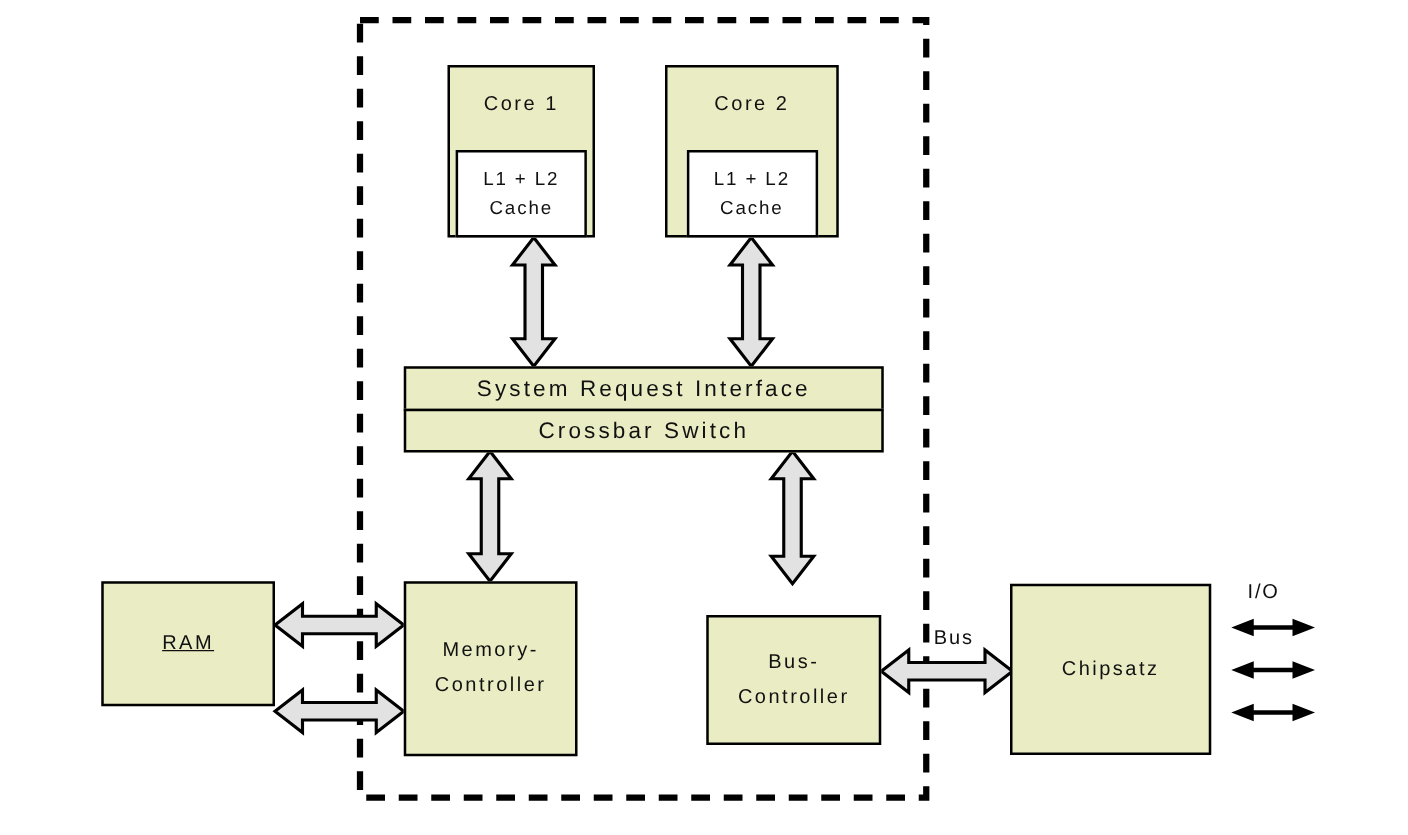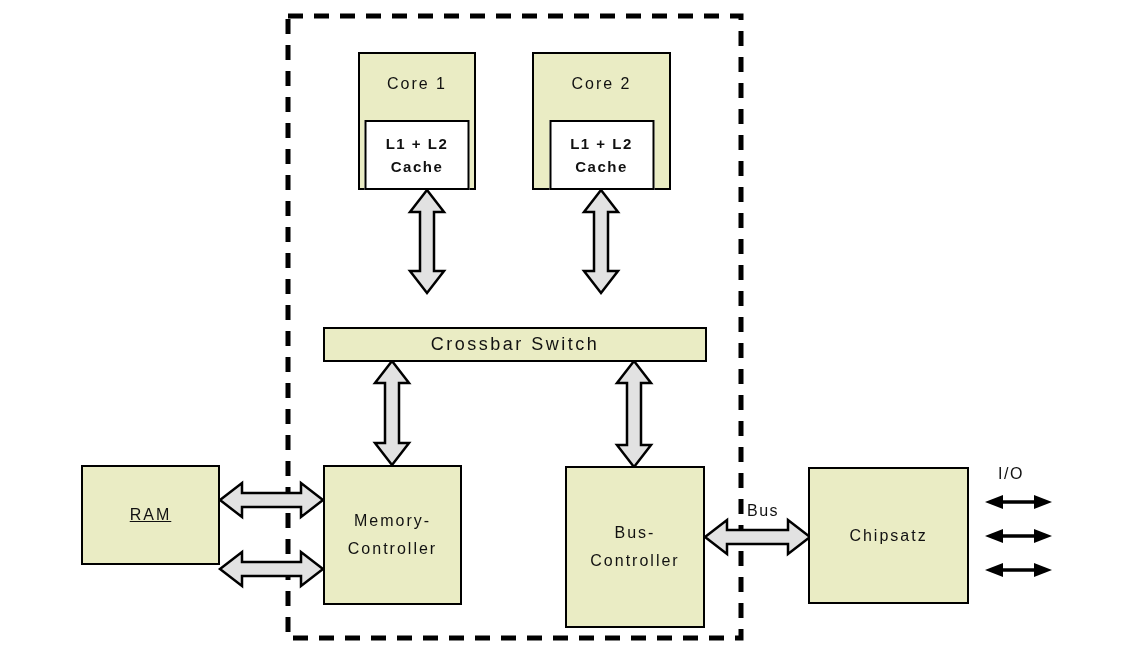--- a/index.html
+++ b/index.html
@@ -85,21 +85,20 @@
     height: 70px;
     background: #ffffff;
     border: 2px solid var(--line-color, #000);
     display: flex;
     flex-direction: column;
     align-items: center;
     justify-content: center;
     font-size: 15px;
     letter-spacing: 1.5px;
     line-height: 23px;
-    font-weight: bold;
   }
   .float-label {
     position: absolute;
     font-size: 16px;
     letter-spacing: 1.5px;
     white-space: nowrap;
     color: var(--text-color, #111111);
   }
 </style>
 </head>
@@ -148,35 +147,38 @@
   </div>
 
   <div class="box" style="left:532px; top:52px; width:139px; height:138px;">
     <div class="core-label">Core 2</div>
     <div class="cache-box">
       <div>L1 + L2</div>
       <div>Cache</div>
     </div>
   </div>
 
+  <div class="box bar" style="left:323px; top:293px; width:384px; height:36px;">
+    <span>System Request Interface</span>
+  </div>
 
   <div class="box bar" style="left:323px; top:327px; width:384px; height:35px;">
     <span>Crossbar Switch</span>
   </div>
 
   <div class="box center-flex" style="left:81px; top:465px; width:139px; height:100px;text-decoration:underline;">
     <span>RAM</span>
   </div>
 
   <div class="box column-flex" style="left:323px; top:465px; width:139px; height:140px;text-align:center;">
     <div>Memory-</div>
     <div>Controller</div>
   </div>
 
-  <div class="box column-flex" style="left:565px; top:466px; width:140px; height:162px;">
+  <div class="box column-flex" style="left:565px; top:492px; width:140px; height:104px;">
     <div>Bus-</div>
     <div>Controller</div>
   </div>
 
   <div class="box center-flex" style="left:808px; top:467px; width:161px; height:137px;">
     <span>Chipsatz</span>
   </div>
 
   <div class="float-label" style="left:747px; top:502px;">Bus</div>
   <div class="float-label" style="left:998px; top:465px;">I/O</div>

